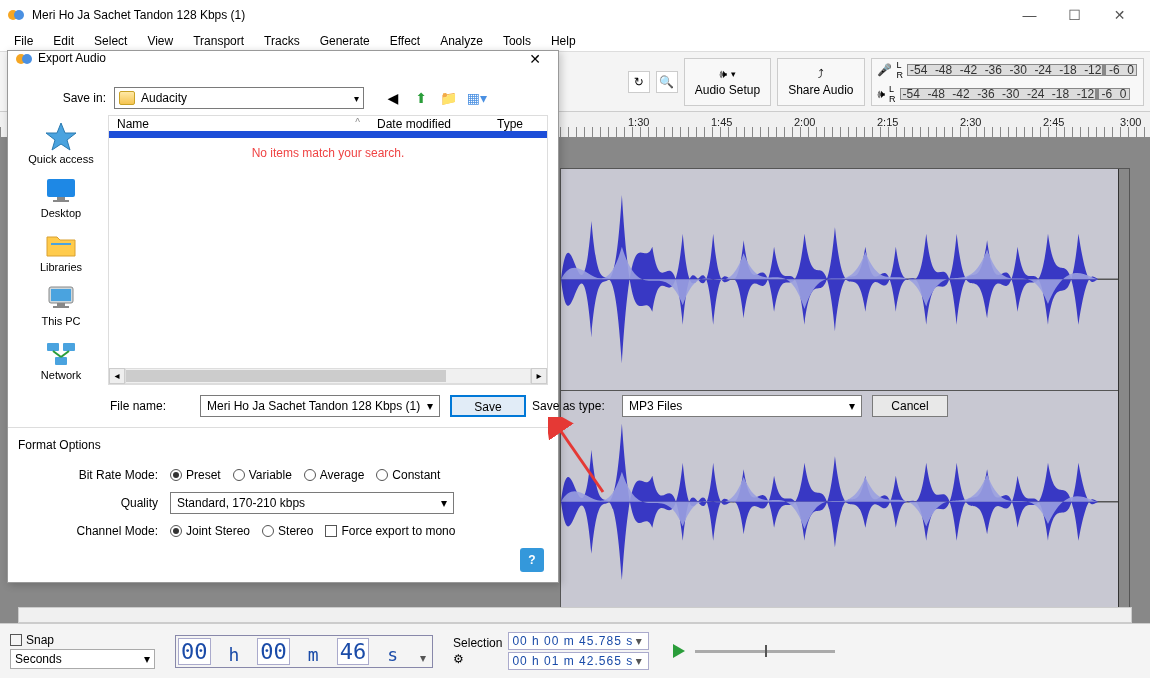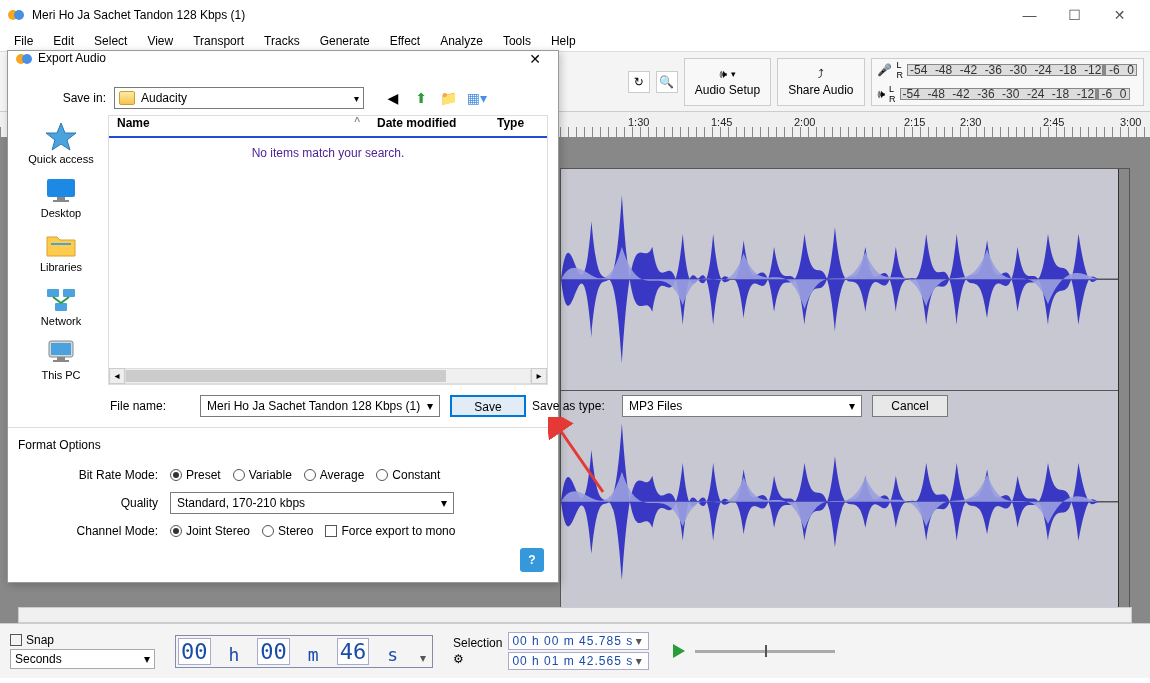--- a/index.html
+++ b/index.html
@@ -74,27 +74,27 @@
 .nav-icons { display:flex; gap:6px; margin-left:10px;}
 .nav-icons span { width:22px; height:22px; display:inline-flex; align-items:center; justify-content:center; font-size:14px;}
 
 .browser-row { display:flex; gap:4px;}
 .places { width:86px; display:flex; flex-direction:column; gap:10px; align-items:center; padding-top:6px;}
 .place { display:flex; flex-direction:column; align-items:center; gap:2px; width:80px;}
 .place .icon { width:36px; height:30px;}
 .place span { font-size:11px; text-align:left;}
 
 .file-list { flex:1; border:1px solid #ddd; height:270px; position:relative; background:#fff;}
-.file-cols { display:flex; border-bottom:2px solid #1d4ed8; height:22px; font-weight:bold;}
+.file-cols { display:flex; border-bottom:7px solid #1d4ed8; height:22px; align-items:center;}
 .file-cols div { padding:0 8px; font-size:12px; border-right:1px solid transparent;}
 .file-cols .col-name { width:260px; position:relative;}
 .file-cols .col-name::after{content:"^"; position:absolute; right:8px; font-size:10px; color:#888;}
 .file-cols .col-date { width:120px;}
 .file-cols .col-type { flex:1;}
-.empty-text { text-align:center; padding-top:8px; color:#4c1d95;}
+.empty-text { text-align:center; padding-top:8px; color:#ef4444;}
 .hscroll { position:absolute; bottom:0; left:0; right:0; height:16px; display:flex; align-items:center;}
 .hscroll .arrow { width:16px; height:16px; background:#eee; border:1px solid #ccc; text-align:center; font-size:10px; line-height:14px;}
 .hscroll .track-bar { flex:1; background:#f0f0f0; height:16px; border:1px solid #ddd; position:relative;}
 .hscroll .thumb { position:absolute; left:0; width:320px; top:1px; bottom:1px; background:#ccc;}
 
 .file-inputs { margin-top:10px; padding-left:92px; display:flex; flex-direction:row; gap:6px;}
 .fi-row { display:flex; align-items:center; gap:10px;}
 .fi-row label { width:80px;}
 .fi-select { width:240px; height:22px; border:1px solid #7a7a7a; padding:0 6px; display:flex; align-items:center; justify-content:space-between; background:#fff;}
 .fi-btn { width:76px; height:22px; border:1px solid #7a7a7a; background:#e8e8e8; margin-left:auto; text-align:center; line-height:20px;}
@@ -202,21 +202,21 @@
         </div>
       </div>
     </div>
   </div>
 </div>
 
 <div class="ruler">
   <span class="ruler-tick" style="left:628px">1:30</span>
   <span class="ruler-tick" style="left:711px">1:45</span>
   <span class="ruler-tick" style="left:794px">2:00</span>
-  <span class="ruler-tick" style="left:904px">2:15</span>
+  <span class="ruler-tick" style="left:877px">2:15</span>
   <span class="ruler-tick" style="left:960px">2:30</span>
   <span class="ruler-tick" style="left:1043px">2:45</span>
   <span class="ruler-tick" style="left:1120px">3:00</span>
 </div>
 
 <div class="waveform-area">
   <div class="track">
     <div class="track-half top">
       <svg class="wave-svg" viewBox="0 0 550 170" preserveAspectRatio="none">
         <rect width="550" height="170" fill="#c8c8d2"></rect>
@@ -333,38 +333,38 @@
           <span>Desktop</span>
         </div>
         <div class="place">
           <div class="icon icon-fold"><svg viewBox="0 0 36 30">
                 <path d="M4,8 h10 l3,3 h15 v16 h-28 z" fill="#ffcb4c" stroke="#d9a030"></path>
                 <rect x="8" y="14" width="20" height="2" fill="#4aa3df"></rect>
               </svg></div>
           <span>Libraries</span>
         </div>
         <div class="place">
+          <div class="icon icon-pc"><svg viewBox="0 0 36 30">
+                <rect x="6" y="4" width="24" height="16" fill="#cfd8dc" stroke="#888" rx="2"></rect>
+                <rect x="8" y="6" width="20" height="12" fill="#4aa3df"></rect>
+                <rect x="14" y="20" width="8" height="3" fill="#888"></rect>
+                <rect x="10" y="23" width="16" height="2" fill="#888"></rect>
+              </svg></div>
+          <span>This PC</span>
+        </div>
+        <div class="place">
           <div class="icon icon-net"><svg viewBox="0 0 36 30">
                 <rect x="4" y="6" width="12" height="8" fill="#4aa3df" rx="1"></rect>
                 <rect x="20" y="6" width="12" height="8" fill="#4aa3df" rx="1"></rect>
                 <rect x="12" y="20" width="12" height="8" fill="#4aa3df" rx="1"></rect>
                 <line x1="10" y1="14" x2="18" y2="20" stroke="#2a9d3a" stroke-width="2"></line>
                 <line x1="26" y1="14" x2="18" y2="20" stroke="#2a9d3a" stroke-width="2"></line>
               </svg></div>
           <span>Network</span>
         </div>
-        <div class="place">
-          <div class="icon icon-pc"><svg viewBox="0 0 36 30">
-                <rect x="6" y="4" width="24" height="16" fill="#cfd8dc" stroke="#888" rx="2"></rect>
-                <rect x="8" y="6" width="20" height="12" fill="#4aa3df"></rect>
-                <rect x="14" y="20" width="8" height="3" fill="#888"></rect>
-                <rect x="10" y="23" width="16" height="2" fill="#888"></rect>
-              </svg></div>
-          <span>This PC</span>
-        </div>
       </div>
 
       <div class="file-list">
         <div class="file-cols">
           <div class="col-name">Name</div>
           <div class="col-date">Date modified</div>
           <div class="col-type">Type</div>
         </div>
         <div class="empty-text">No items match your search.</div>
         <div class="hscroll">

